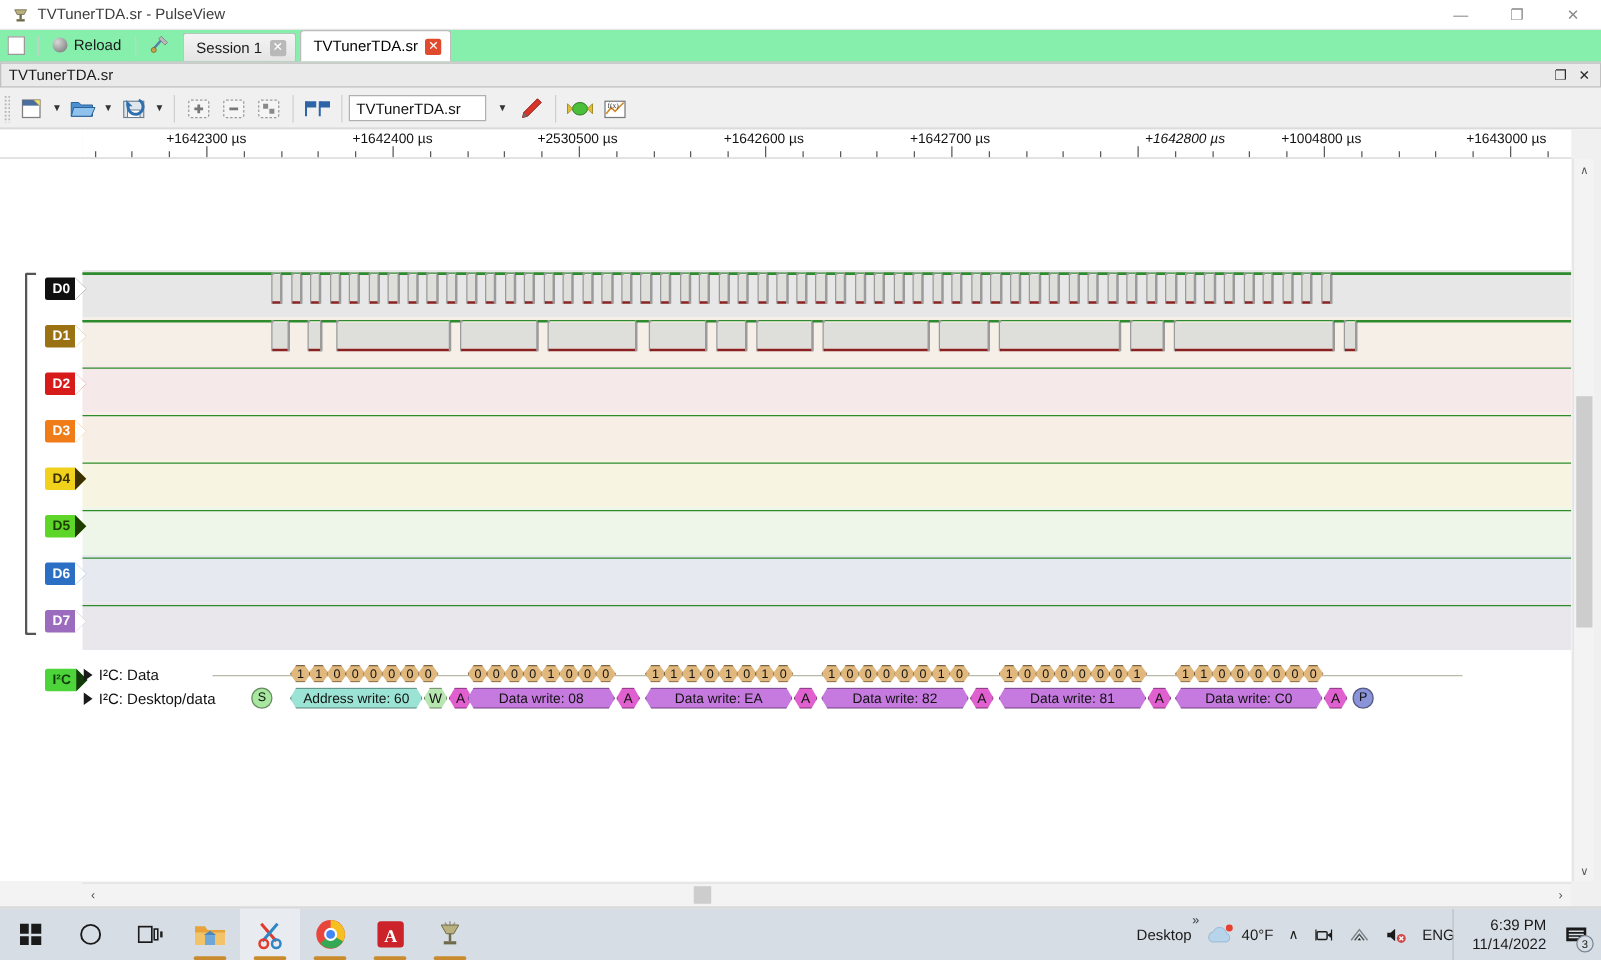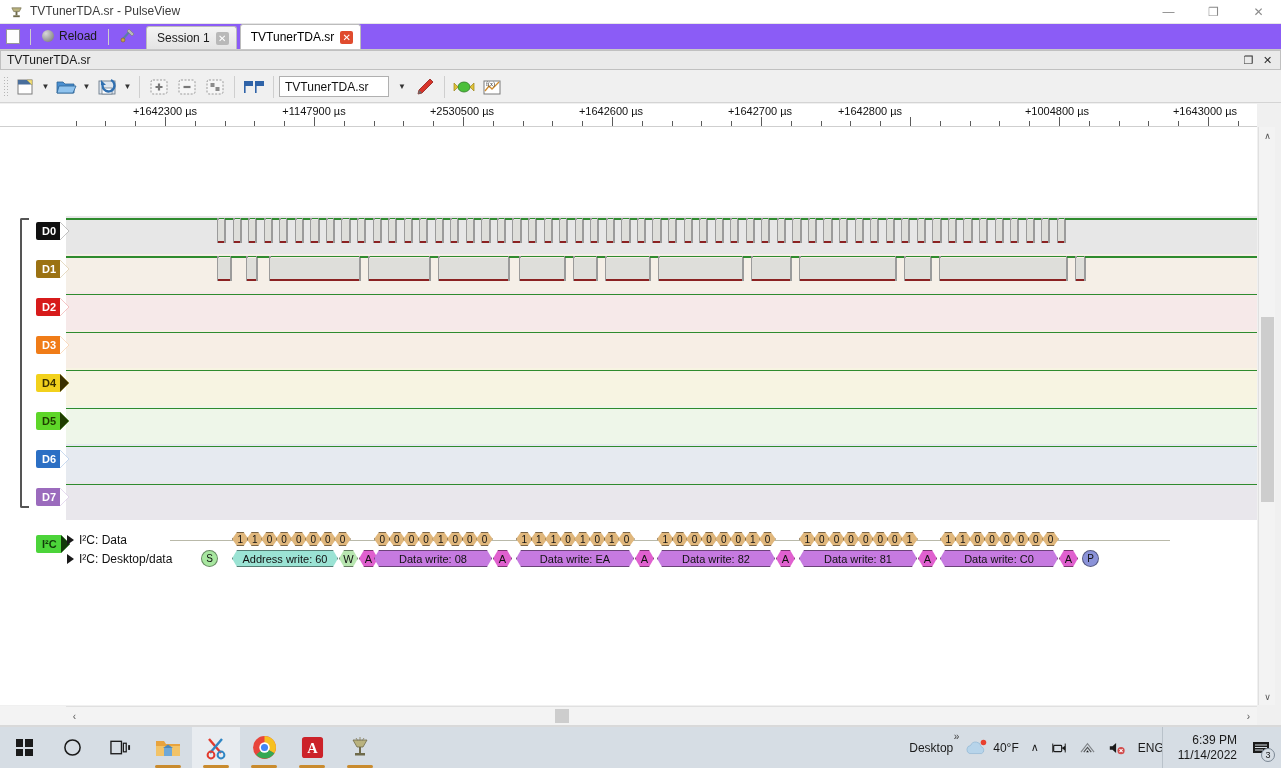--- a/index.html
+++ b/index.html
@@ -29,21 +29,21 @@
   }
   .win-btns { position: absolute; right: 0; top: 0; height: 24px; display: flex; }
   .win-btn {
     width: 45px; height: 24px; display: flex; align-items: center; justify-content: center;
     font-size: 12px; color: #8a8a8a;
   }
 
   
   .tabbar {
     position: absolute; left: 0; top: 24px; width: 1281px; height: 26px;
-    background: #8b5cf6; border-bottom: 1px solid #c8c8c8;
+    background: #86efac; border-bottom: 1px solid #c8c8c8;
     display: flex; align-items: flex-end;
   }
   .tb-tool {
     display: flex; align-items: center; height: 22px; padding: 0 6px;
     margin-bottom: 2px;
   }
   .tb-blank-doc {
     width: 14px; height: 15px; border: 1px solid #9a9a9a; background: #fff;
   }
   .tb-sep { width: 1px; height: 16px; background: #cdcdcd; margin: 0 4px 4px 4px; }
@@ -377,25 +377,25 @@
         <rect x="3" y="4" width="16" height="13" fill="#fff" stroke="#7a7a7a"></rect>
         <path d="M4 14 L8 9 L11 12 L18 5" fill="none" stroke="#d08a2a" stroke-width="1.3"></path>
         <text x="5" y="9" font-size="6" fill="#333" font-family="serif">f(x)</text>
       </svg>
     </div>
   </div>
 
   <div class="ruler-left-fill"></div>
   <div class="ruler" id="ruler">
       <div class="ruler-label" style="left: 99px;">+1642300 µs</div>
-      <div class="ruler-label" style="left: 248px;">+1147900 µs</div>
+      <div class="ruler-label" style="left: 248px;">+1642400 µs</div>
       <div class="ruler-label" style="left: 396px;">+2530500 µs</div>
       <div class="ruler-label" style="left: 545px;">+1642600 µs</div>
       <div class="ruler-label" style="left: 694px;">+1642700 µs</div>
-      <div class="ruler-label" style="left: 804px;">+1642800 µs</div>
+      <div class="ruler-label" style="left: 882px; font-style: italic;">+1642800 µs</div>
       <div class="ruler-label" style="left: 991px;">+1004800 µs</div>
       <div class="ruler-label" style="left: 1139px;">+1643000 µs</div>
       <div class="tick minor" style="left: 9.6px;"></div>
       <div class="tick minor" style="left: 39.4px;"></div>
       <div class="tick minor" style="left: 69.2px;"></div>
       <div class="tick major" style="left: 99px;"></div>
       <div class="tick minor" style="left: 128.8px;"></div>
       <div class="tick minor" style="left: 158.6px;"></div>
       <div class="tick minor" style="left: 188.4px;"></div>
       <div class="tick minor" style="left: 218.2px;"></div>

